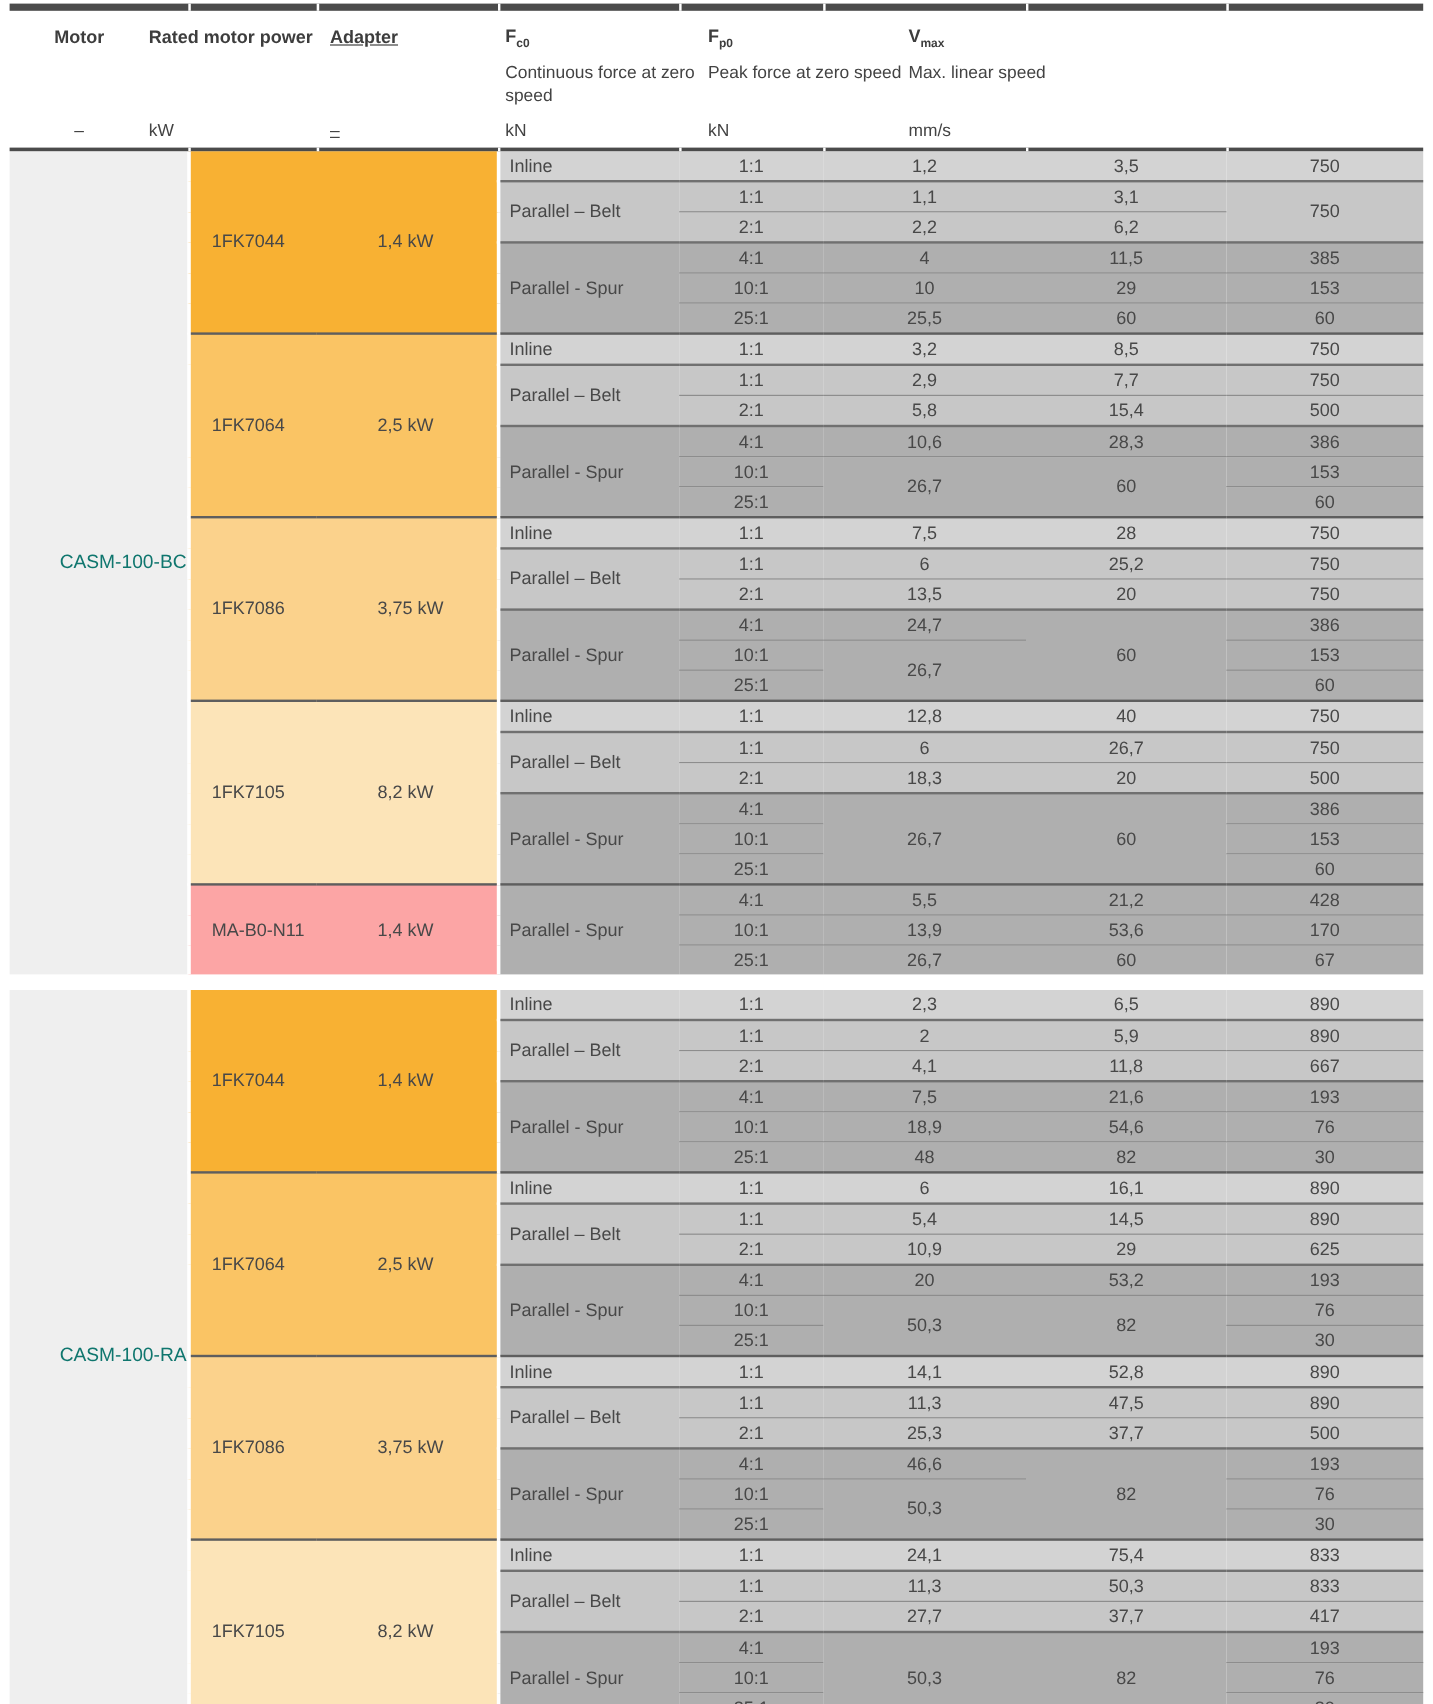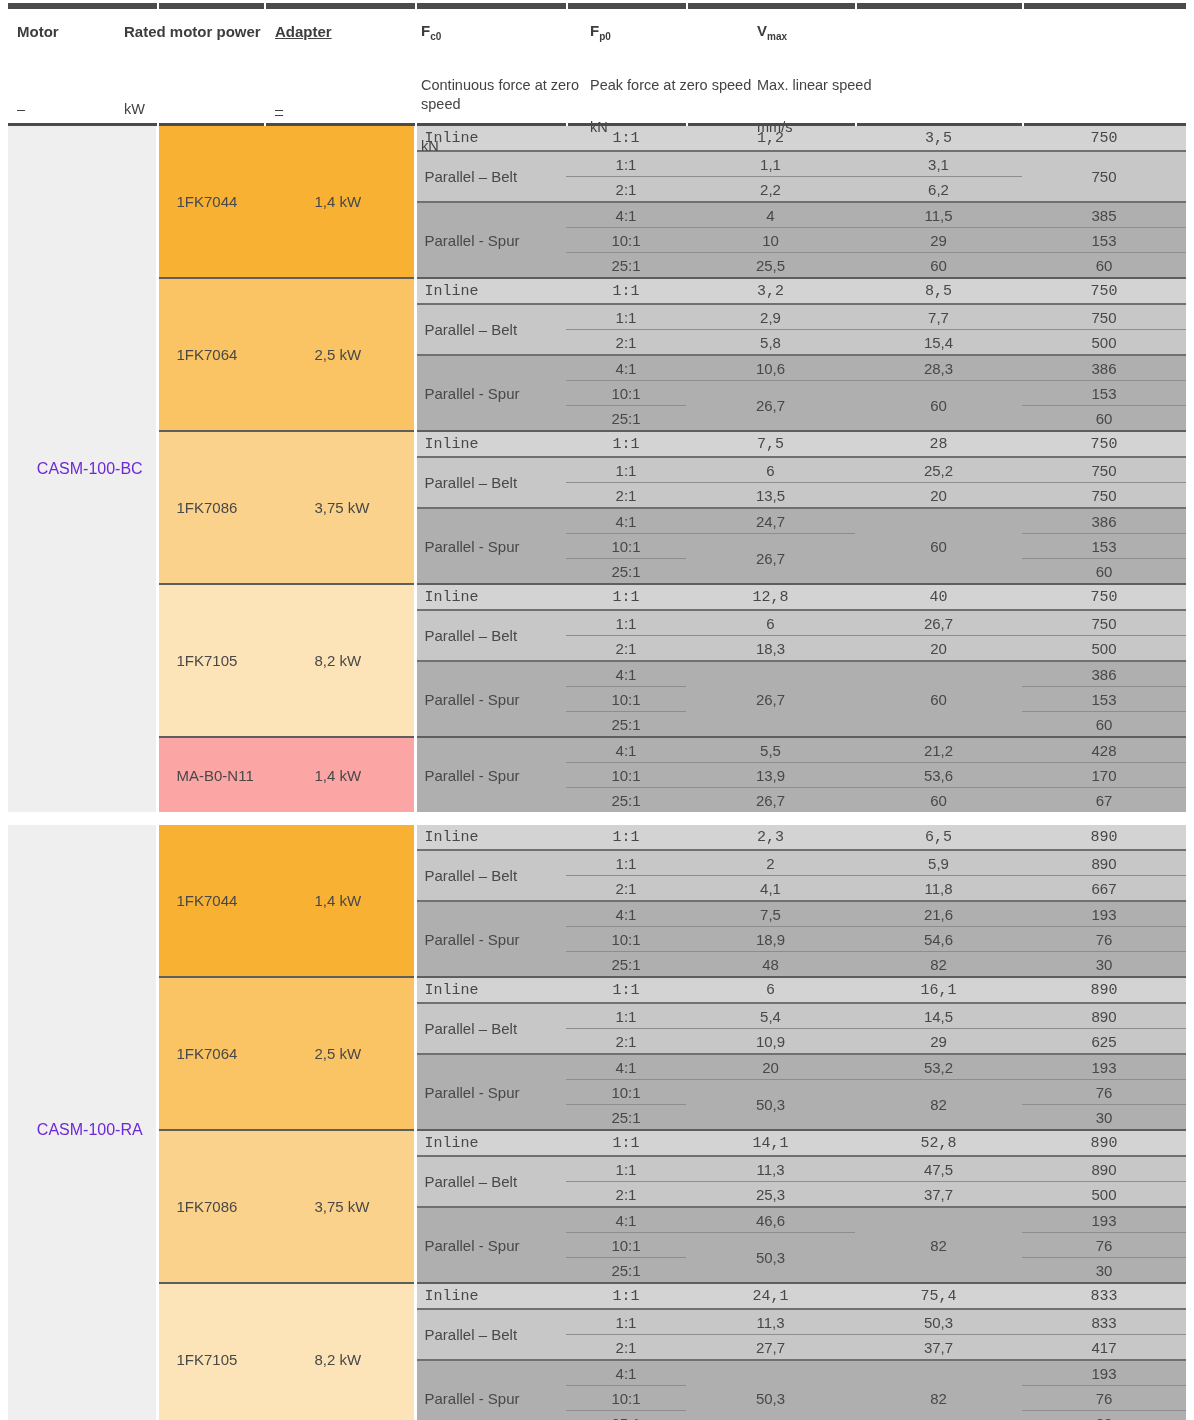--- a/index.html
+++ b/index.html
@@ -15,39 +15,39 @@
   .bar { display:flex; width:1178px; }
   .bar span { display:block; height:100%; background:#4b4b4b; border-left:2px solid #ffffff; box-sizing:border-box; }
   .bar span:first-child { border-left:none; }
   .bar.top { height:6px; margin-top:3px; }
   .bar.mid { height:3px; }
 
   
   .header { display:flex; height:104px; padding:6px 0 4px 0; }
   .hcol { box-sizing:border-box; display:flex; flex-direction:column; padding-left:9px; }
   .hcol.first { padding-left:6px; }
-  .hcol.fcol { padding-left:4px;gap:24px; }
+  .hcol.fcol { padding-left:4px; }
   .hcol .title { font-weight:bold; font-size:15px; line-height:33px; color:#3d3d3d; }
   .hcol .sym  { font-weight:bold; font-size:15px; line-height:31px; color:#3d3d3d; }
   .hcol .sym sub { font-size:10px; font-weight:bold; }
   .hcol .desc { font-size:14.5px; line-height:19px; color:#434343; }
   .hcol .unit { margin-top:auto; font-size:14.5px; line-height:17px; color:#434343; padding-bottom:1px; }
 
   
   table.spec { border-collapse:collapse; table-layout:fixed; width:1178px; }
   td { height:24px; font-size:15px; text-align:center; padding:0; color:#484848; vertical-align:middle; }
   td.adapter { text-align:left; padding-left:8px; }
-  td.unit-cell { background:#efefef; text-align:center; padding-left:16px; font-size:16px; color:#6d28d9;
+  td.unit-cell { background:#efefef; text-align:right; padding-left:16px; font-size:16px; color:#0f766e;
                  border-right:3px solid #ffffff; }
   td.motor-cell { border-left:3px solid #ffffff; border-right:3px solid #ffffff; }
   .motor-inner { display:flex; align-items:center; padding-left:18px; }
   .motor-inner .m-name { width:138px; text-align:left; }
   .motor-inner .m-power { flex:1; text-align:left; }
 
-  td.g-inline { background:#d3d3d3;font-family:Liberation Mono, monospace; }
+  td.g-inline { background:#d3d3d3; }
   td.g-belt   { background:#c7c7c7; }
   td.g-spur   { background:#afafaf; }
 
   tr.block-start td { border-top:2px solid #5e5e5e; }
   tr.group-start td { border-top:2px solid #707070; }
   tr.sub td         { border-top:1px solid #8d8d8d; }
 
   .gap { height:13px; }
 </style>
 </head>
@@ -58,21 +58,21 @@
       <span style="width: 149px;"></span>
       <span style="width: 107px;"></span>
       <span style="width: 151px;"></span>
       <span style="width: 151px;"></span>
       <span style="width: 120px;"></span>
       <span style="width: 169px;"></span>
       <span style="width: 167px;"></span>
       <span style="width: 164px;"></span>
     </div>
   <div class="header" id="header">
-      <div class="hcol" style="width: 107px;">
+      <div class="hcol" style="width: 107px; text-align: center;">
         <div class="title">Motor</div>
         <div class="unit">–</div>
       </div>
       <div class="hcol" style="width: 151px;">
         <div class="title">Rated motor power</div>
         <div class="unit">kW</div>
       </div>
       <div class="hcol" style="width: 151px; text-decoration: underline;">
         <div class="title">Adapter</div>
         <div class="unit">–</div>

